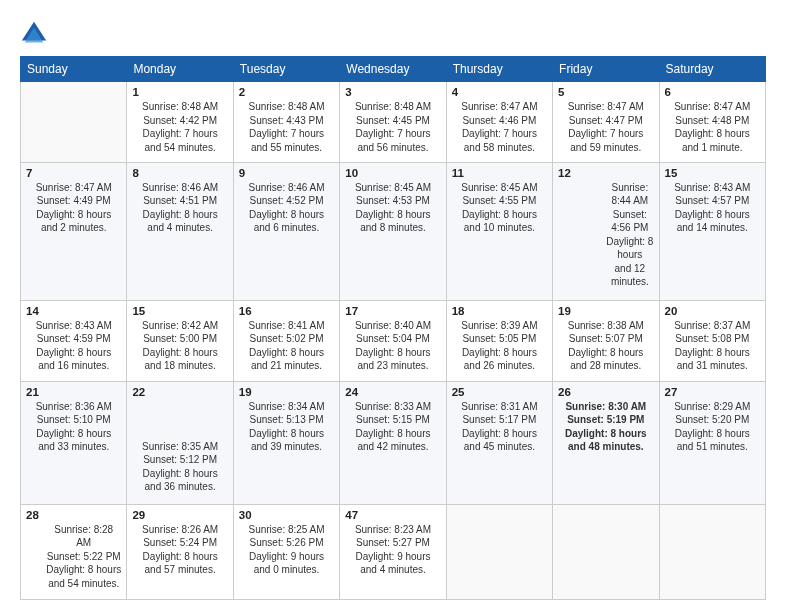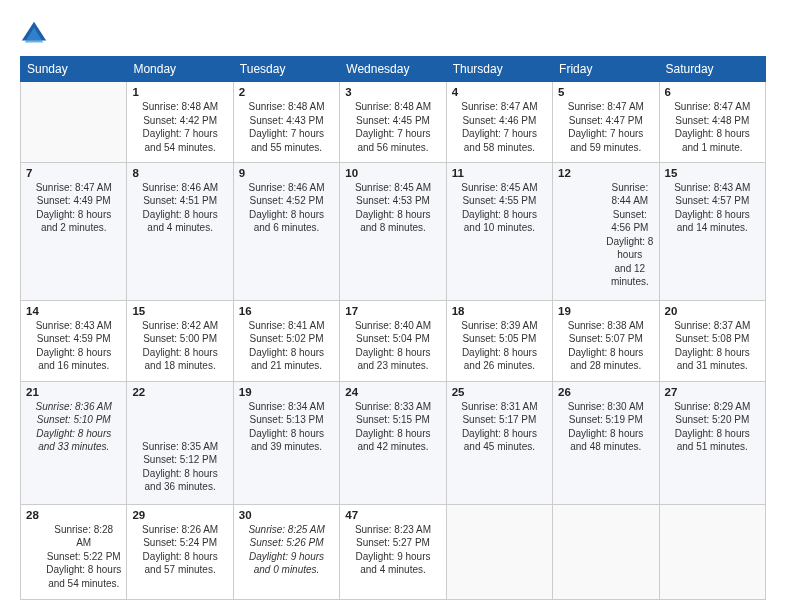--- a/index.html
+++ b/index.html
@@ -274,21 +274,21 @@
             <span class="day-number">20</span>
             <div class="day-info" style="white-space: pre-line;">Sunrise: 8:37 AM
 Sunset: 5:08 PM
 Daylight: 8 hours
 and 31 minutes.</div>
           </td>
         </tr>
         <tr>
           <td>
             <span class="day-number">21</span>
-            <div class="day-info" style="white-space: pre-line; font-style: italic;">Sunrise: 8:36 AM
+            <div class="day-info" style="white-space: pre-line;">Sunrise: 8:36 AM
 Sunset: 5:10 PM
 Daylight: 8 hours
 and 33 minutes.</div>
           </td>
           <td>
             <span class="day-number">22</span>
             <div class="day-info" style="white-space: pre-line; margin-top: 42px;">Sunrise: 8:35 AM
 Sunset: 5:12 PM
 Daylight: 8 hours
 and 36 minutes.</div>
@@ -309,21 +309,21 @@
           </td>
           <td>
             <span class="day-number">25</span>
             <div class="day-info" style="white-space: pre-line;">Sunrise: 8:31 AM
 Sunset: 5:17 PM
 Daylight: 8 hours
 and 45 minutes.</div>
           </td>
           <td>
             <span class="day-number">26</span>
-            <div class="day-info" style="white-space: pre-line;">Sunrise: 8:30 AM
+            <div class="day-info" style="white-space: pre-line; font-weight: bold;">Sunrise: 8:30 AM
 Sunset: 5:19 PM
 Daylight: 8 hours
 and 48 minutes.</div>
           </td>
           <td>
             <span class="day-number">27</span>
             <div class="day-info" style="white-space: pre-line;">Sunrise: 8:29 AM
 Sunset: 5:20 PM
 Daylight: 8 hours
 and 51 minutes.</div>
@@ -339,21 +339,21 @@
           </td>
           <td>
             <span class="day-number">29</span>
             <div class="day-info" style="white-space: pre-line;">Sunrise: 8:26 AM
 Sunset: 5:24 PM
 Daylight: 8 hours
 and 57 minutes.</div>
           </td>
           <td>
             <span class="day-number">30</span>
-            <div class="day-info" style="white-space: pre-line; font-style: italic;">Sunrise: 8:25 AM
+            <div class="day-info" style="white-space: pre-line;">Sunrise: 8:25 AM
 Sunset: 5:26 PM
 Daylight: 9 hours
 and 0 minutes.</div>
           </td>
           <td>
             <span class="day-number">47</span>
             <div class="day-info" style="white-space: pre-line;">Sunrise: 8:23 AM
 Sunset: 5:27 PM
 Daylight: 9 hours
 and 4 minutes.</div>

